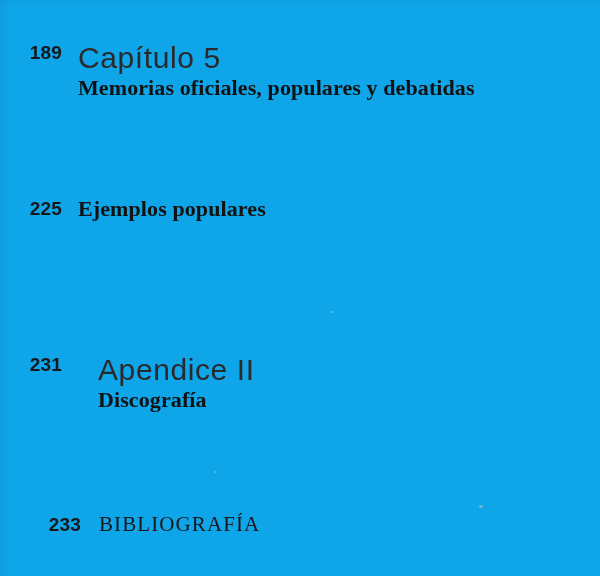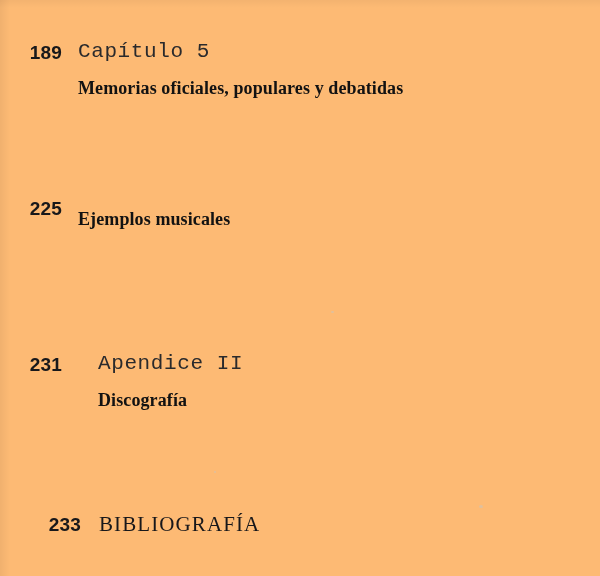--- a/index.html
+++ b/index.html
@@ -11,21 +11,21 @@
     height: 576px;
     background: #f4f2ee;
     font-family: "Liberation Sans", sans-serif;
     color: #1b1b1b;
     overflow: hidden;
   }
   .page {
     position: relative;
     width: 600px;
     height: 576px;
-    background: #fdba74;
+    background: #0ea5e9;
   }
   .toc {
     position: absolute;
     left: 0;
     top: 0;
     width: 600px;
   }
   .entry {
     display: flex;
     align-items: flex-start;
@@ -40,35 +40,34 @@
     font-size: 19px;
     font-weight: 600;
     letter-spacing: 0.2px;
     color: #18181a;
     padding-top: 2px;
   }
   .entry .body {
     padding-left: 16px;
   }
   .entry .label {
-    font-family: Liberation Mono, monospace;
-    font-size: 21px;
+    font-family: Liberation Sans, sans-serif;
+    font-size: 30px;
     font-weight: 400;
     letter-spacing: 0.6px;
     color: #2a2a2c;
     line-height: 1.18;
     white-space: nowrap;
   }
   .entry .title {
     font-family: "Liberation Serif", serif;
-    font-size: 18px;
+    font-size: 22px;
     font-weight: 700;
     color: #121212;
     line-height: 1.2;
-    margin-top: 13px;
     letter-spacing: 0.1px;
     white-space: nowrap;
   }
   .entry.plain {
     align-items: baseline;
   }
   .entry.plain .num {
     font-size: 19px;
     font-weight: 600;
     padding-top: 0;
@@ -126,21 +125,21 @@
       <div class="num">189</div>
       <div class="body">
         <div class="label">Capítulo 5</div>
         <div class="title">Memorias oficiales, populares y debatidas</div>
       </div>
     </div>
 
     <div class="entry" id="entry-1">
       <div class="num">225</div>
       <div class="body">
-        <div class="title">Ejemplos musicales</div>
+        <div class="title">Ejemplos populares</div>
       </div>
     </div>
 
     <div class="entry" id="entry-2">
       <div class="num">231</div>
       <div class="body">
         <div class="label">Apendice II</div>
         <div class="title">Discografía</div>
       </div>
     </div>

